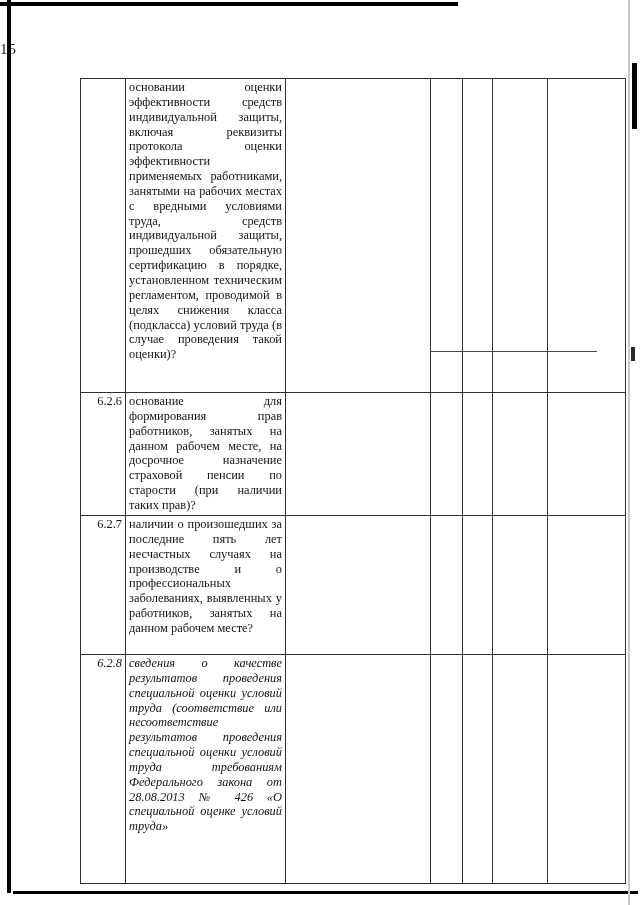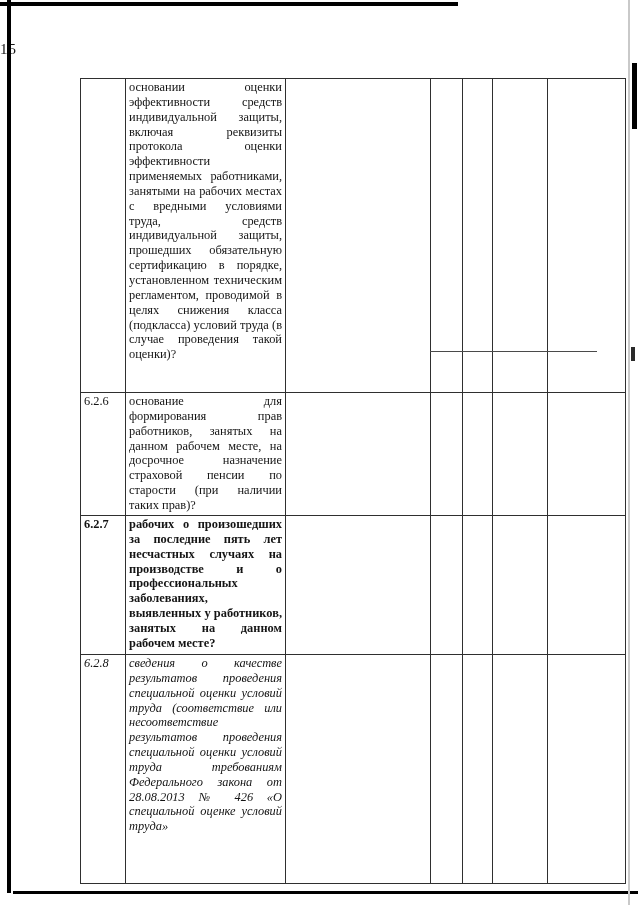--- a/index.html
+++ b/index.html
@@ -37,30 +37,30 @@
   table.doc-table td {
     border: 1px solid #2f2f2f;
     vertical-align: top;
     padding: 1px 3px 1px 3px;
     font-size: 12.4px;
     line-height: 14.85px;
   }
   td.num {
     padding-left: 2px;
     padding-right: 1px;
-    text-align: left;
+    text-align: right;
     white-space: nowrap;
   }
   td.txt {
     text-align: justify;
     text-justify: inter-word;
   }
   tr.r0 td { height: 311px; }
   tr.r1 td { height: 120px; }
-  tr.r2 td { height: 136px; font-weight: bold; }
+  tr.r2 td { height: 136px; }
   tr.r3 td { height: 226px; font-style: italic; }
 
   
   .art { position: absolute; background: #000; }
   .top-bar    { left: 0;    top: 2px;   width: 458px; height: 4px; }
   .left-bar   { left: 7px;  top: 0;     width: 4px;   height: 893px; }
   .bottom-bar { left: 13px; top: 891px; width: 625px; height: 3px; }
   .right-mark { left: 632px; top: 63px; width: 5px;  height: 66px; }
   .right-dash { left: 631px; top: 347px; width: 4px; height: 14px; background: #2a2a2a; }
   .right-line { left: 628px; top: 0;    width: 2px;  height: 905px; background: #c9c9c9; }
@@ -97,21 +97,21 @@
         <td class="num">6.2.6</td>
         <td class="txt">основание для формирования прав работников, занятых на данном рабочем месте, на досрочное назначение страховой пенсии по старости (при наличии таких прав)?</td>
         <td class="empty"></td>
         <td class="empty"></td>
         <td class="empty"></td>
         <td class="empty"></td>
         <td class="empty"></td>
       </tr>
       <tr class="r2">
         <td class="num">6.2.7</td>
-        <td class="txt">рабочих о произошедших за последние пять лет несчастных случаях на производстве и о профессиональных заболеваниях, выявленных у работников, занятых на данном рабочем месте?</td>
+        <td class="txt">наличии о произошедших за последние пять лет несчастных случаях на производстве и о профессиональных заболеваниях, выявленных у работников, занятых на данном рабочем месте?</td>
         <td class="empty"></td>
         <td class="empty"></td>
         <td class="empty"></td>
         <td class="empty"></td>
         <td class="empty"></td>
       </tr>
       <tr class="r3">
         <td class="num">6.2.8</td>
         <td class="txt">сведения о качестве результатов проведения специальной оценки условий труда (соответствие или несоответствие результатов проведения специальной оценки условий труда требованиям Федерального закона от 28.08.2013 № 426 «О специальной оценке условий труда»</td>
         <td class="empty"></td>

